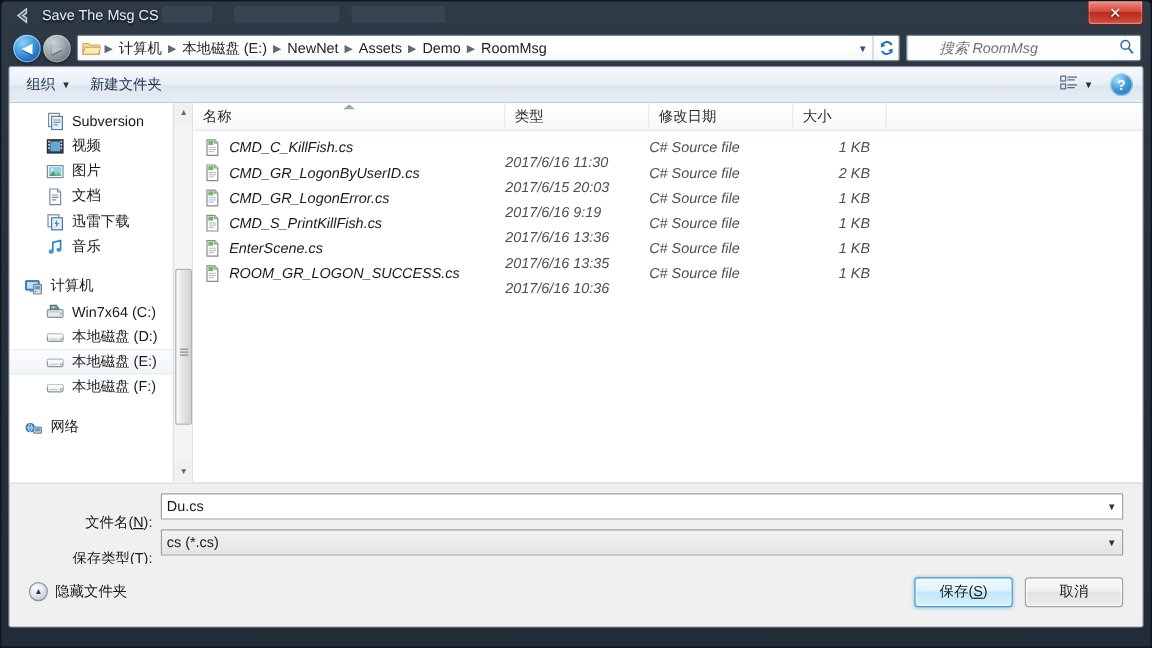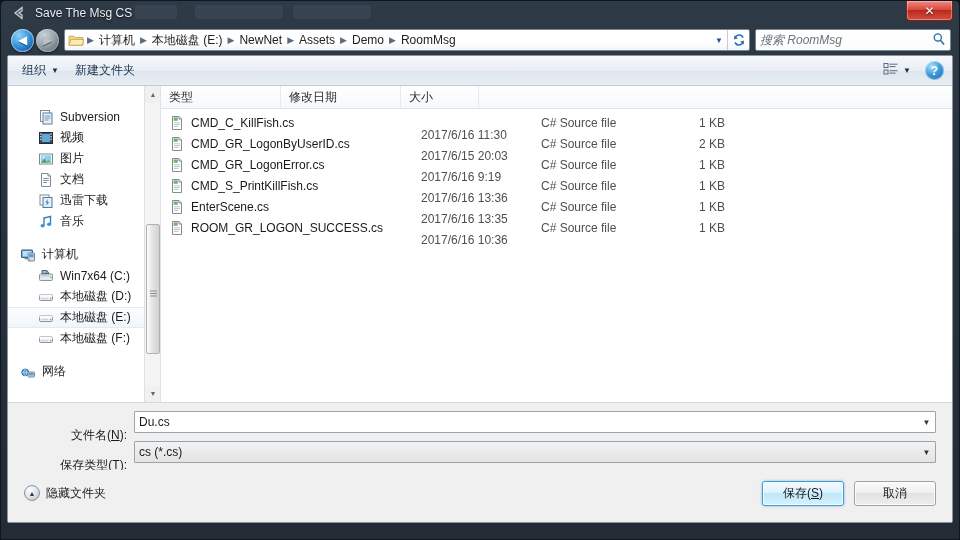--- a/index.html
+++ b/index.html
@@ -118,20 +118,21 @@
   #searchbox {
     width: 196px; height: 22px; flex: 0 0 auto; margin-left: 5px;
     background: linear-gradient(180deg,#ffffff 0%,#fbfcfd 100%);
     border: 1px solid #7a8593; border-radius: 2px;
     display: flex; align-items: center; padding: 0 4px;
   }
   #search-input {
     flex: 1 1 auto; border: none; outline: none; background: transparent;
     font-family: inherit; font-size: 12px; font-style: italic; color: #4a4a4a;
     min-width: 0;
+    margin-left: 23px;
   }
   #search-input::placeholder { color: #6d7378; font-style: italic; }
 
   
   #body {
     height: 468px;
     background: #f0f0f0;
     border: 1px solid #8a949f;
     border-radius: 2px;
     display: flex; flex-direction: column;
@@ -166,21 +167,21 @@
   }
 
   
   #content { flex: 1 1 auto; display: flex; min-height: 0; background:#fff; }
 
   
   #navpane {
     width: 152px; flex: 0 0 auto; background: #fff;
     position: relative; overflow: hidden;
   }
-  #navlist { padding-top: 20px; }
+  #navlist { padding-top: 4px; }
   .nav-item {
     height: 21px; display: flex; align-items: center; gap: 6px;
     padding-left: 22px; font-size: 12px; color: #1a1a1a; cursor: pointer;
     white-space: nowrap;
   }
   .nav-item.indent { padding-left: 30px; }
   .nav-item.root { padding-left: 12px; font-weight: normal; }
   .nav-item.selected {
     background: linear-gradient(180deg,#fbfcfe 0%,#f1f5fa 100%);
     border-top: 1px solid #e2eaf2; border-bottom: 1px solid #e2eaf2;
@@ -228,21 +229,21 @@
     margin-left: -5px;
     border-left: 5px solid transparent; border-right: 5px solid transparent;
     border-bottom: 4px solid #9aa7b4;
   }
   .c-name { width: 260px; flex: 0 0 auto; }
   .c-date { width: 120px; flex: 0 0 auto; }
   .c-type { width: 120px; flex: 0 0 auto; }
   .c-size { width: 78px; flex: 0 0 auto; }
   .c-rest { flex: 1 1 auto; border-right: none; }
 
-  #filelist { flex: 1 1 auto; overflow: hidden; padding-top: 3px; }
+  #filelist { flex: 1 1 auto; overflow: hidden; padding-top: 3px; font-style: italic; }
   .file-row {
     height: 21px; display: flex; align-items: center;
     font-size: 12px; color: #1a1a1a; cursor: pointer;
   }
   .f-name {
     width: 260px; flex: 0 0 auto; display: flex; align-items: center; gap: 6px;
     padding-left: 8px; overflow: hidden; white-space: nowrap;
   }
   .f-date { width: 120px; flex: 0 0 auto; color: #4f4f4f; margin-top: 24px; }
   .f-type { width: 120px; flex: 0 0 auto; color: #4f4f4f; }
@@ -579,20 +580,21 @@
             </span>
           </div>
           <div class="sb-arrow" id="sb-down">▼</div>
         </div>
       </div>
 
       <div id="pane-divider"></div>
 
       <div id="filepane">
         <div id="colhead">
+          <div class="col c-name sorted">名称</div>
           <div class="col c-type">类型</div>
           <div class="col c-date">修改日期</div>
           <div class="col c-size">大小</div>
           <div class="col c-rest"></div>
         </div>
         <div id="filelist">
             <div class="file-row">
               <div class="f-name">
                 <span style="display: flex; flex: 0 0 auto;">
                   <svg width="16" height="16" viewBox="0 0 16 16" class="ico">

